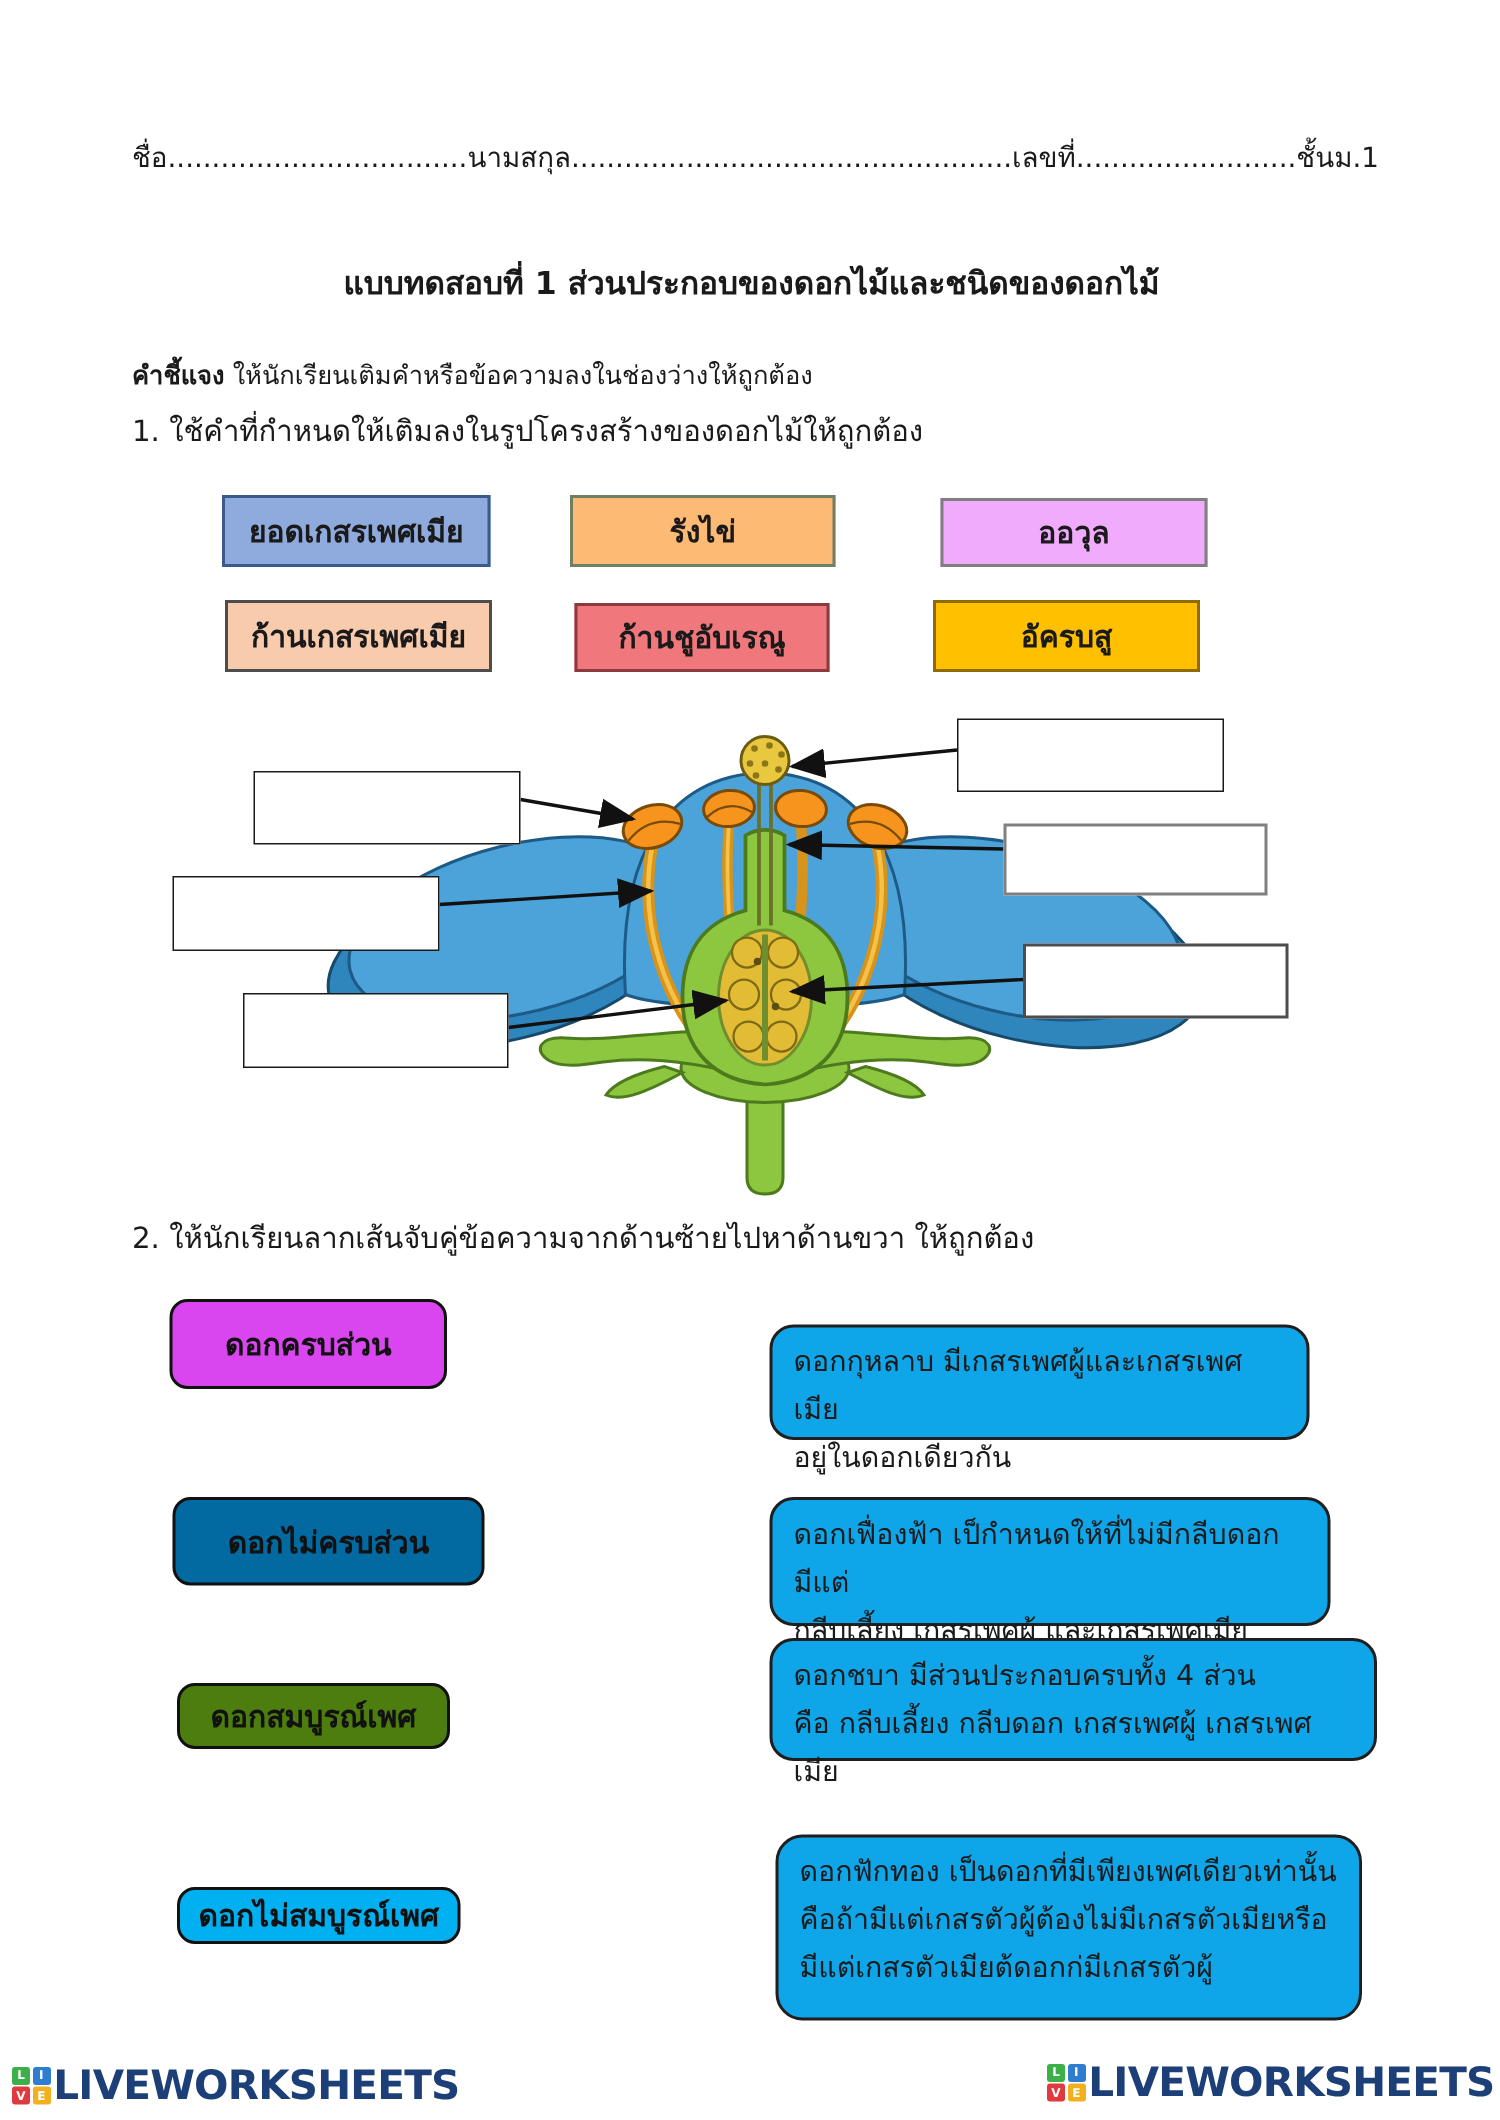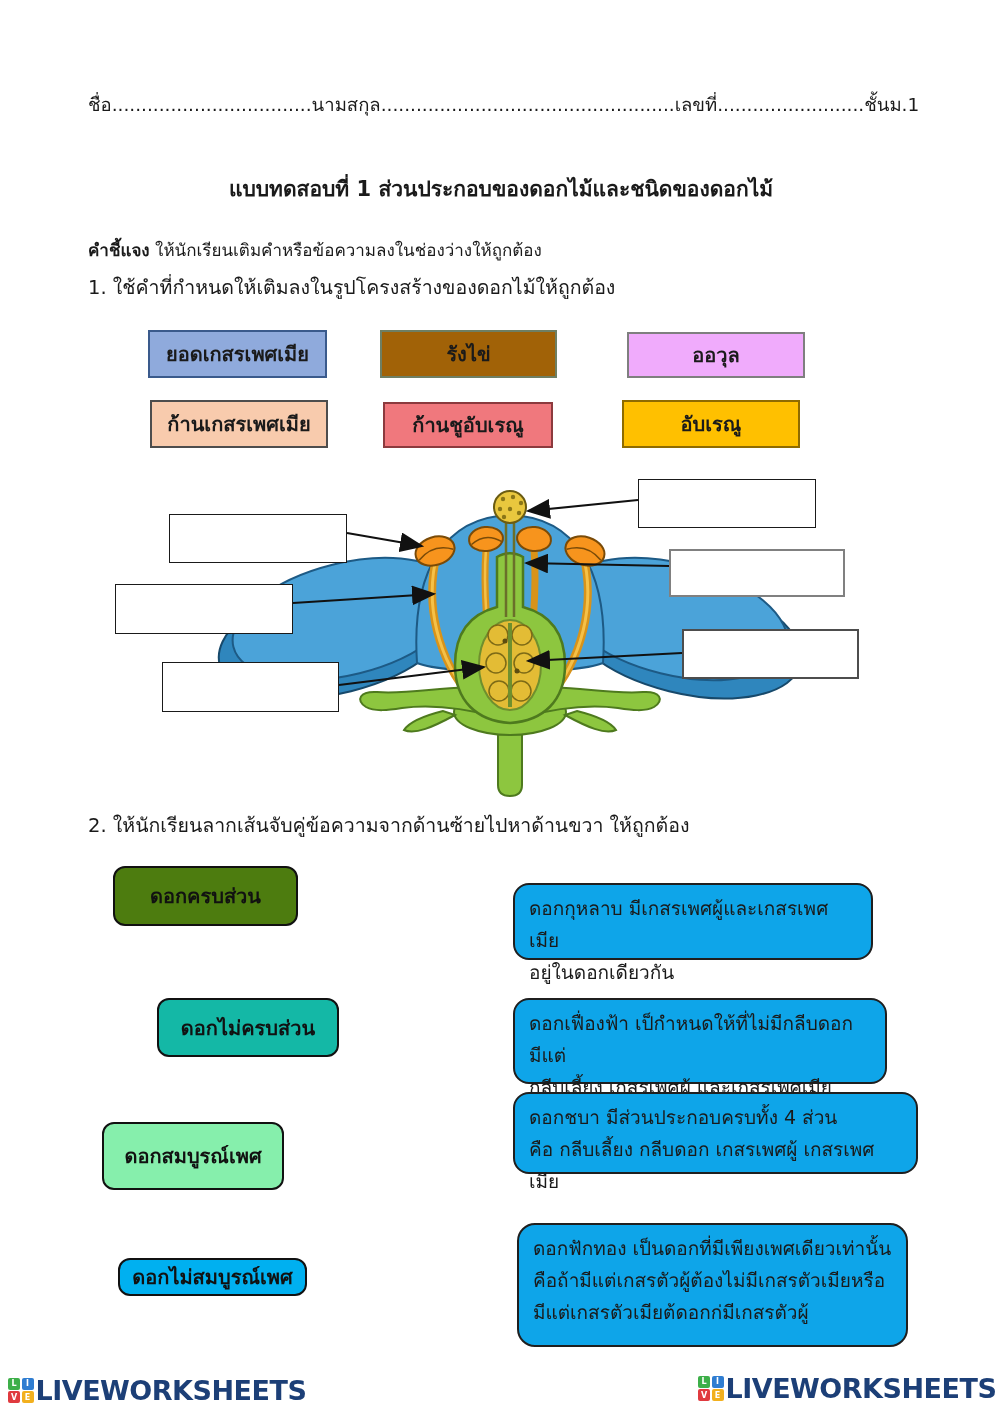--- a/index.html
+++ b/index.html
@@ -26,25 +26,25 @@
 <body>
 
 <div class="page">
 
   <div class="abs name-line">ชื่อ..................................นามสกุล..................................................เลขที่.........................ชั้นม.1/..............</div>
   <div class="abs title">แบบทดสอบที่ 1 ส่วนประกอบของดอกไม้และชนิดของดอกไม้</div>
   <div class="abs instr"><b>คำชี้แจง</b><span> ให้นักเรียนเติมคำหรือข้อความลงในช่องว่างให้ถูกต้อง</span></div>
   <div class="abs q" style="top:272px;">1.  ใช้คำที่กำหนดให้เติมลงในรูปโครงสร้างของดอกไม้ให้ถูกต้อง</div>
 
   <div class="abs wb" style="left: 148px; top: 330px; width: 179px; height: 48px; background: rgb(143, 170, 220); border-color: rgb(58, 90, 140);">ยอดเกสรเพศเมีย</div>
-  <div class="abs wb" style="left: 380px; top: 330px; width: 177px; height: 48px; background: #a16207; border-color: rgb(110, 127, 99);">รังไข่</div>
+  <div class="abs wb" style="left: 380px; top: 330px; width: 177px; height: 48px; background: #fdba74; border-color: rgb(110, 127, 99);">รังไข่</div>
   <div class="abs wb" style="left: 627px; top: 332px; width: 178px; height: 46px; background: #f0abfc; border-color: rgb(127, 127, 127);">ออวุล</div>
   <div class="abs wb" style="left: 150px; top: 400px; width: 178px; height: 48px; background: rgb(248, 203, 173); border-color: rgb(77, 77, 77);">ก้านเกสรเพศเมีย</div>
   <div class="abs wb" style="left: 383px; top: 402px; width: 170px; height: 46px; background: rgb(240, 120, 125); border-color: rgb(140, 58, 62);">ก้านชูอับเรณู</div>
-  <div class="abs wb" style="left: 622px; top: 400px; width: 178px; height: 48px; background: rgb(255, 192, 0); border-color: rgb(143, 107, 0);">อับเรณู</div>
+  <div class="abs wb" style="left: 622px; top: 400px; width: 178px; height: 48px; background: rgb(255, 192, 0); border-color: rgb(143, 107, 0);">อัครบสู</div>
 
   <svg class="abs" style="left:115px;top:465px;" width="770" height="345" viewBox="0 0 770 345">
     <defs>
       <marker id="ah" markerWidth="11" markerHeight="9" refX="10" refY="4.5" orient="auto">
         <path d="M0,0 L11,4.5 L0,9 z" fill="#111"></path>
       </marker>
     </defs>
 
     <g>
       <ellipse cx="222" cy="170" rx="121" ry="58" transform="rotate(-14 222 170)" fill="#2f86bd" stroke="#17496b" stroke-width="2"></ellipse>
@@ -134,23 +134,23 @@
 
   <div class="abs ansbox" style="left:169px;top:514px;width:178px;height:49px;"></div>
   <div class="abs ansbox" style="left:115px;top:584px;width:178px;height:50px;"></div>
   <div class="abs ansbox" style="left:162px;top:662px;width:177px;height:50px;"></div>
   <div class="abs ansbox" style="left:638px;top:479px;width:178px;height:49px;"></div>
   <div class="abs ansbox gray" style="left:669px;top:549px;width:176px;height:48px;"></div>
   <div class="abs ansbox dgray" style="left:682px;top:629px;width:177px;height:50px;"></div>
 
   <div class="abs q" style="top:810px;">2.  ให้นักเรียนลากเส้นจับคู่ข้อความจากด้านซ้ายไปหาด้านขวา ให้ถูกต้อง</div>
 
-  <div class="abs pill" style="left: 113px; top: 866px; width: 185px; height: 60px; background: #4d7c0f;">ดอกครบส่วน</div>
-  <div class="abs pill" style="left: 115px; top: 998px; width: 182px; height: 59px; background: #14b8a6; margin-left: 42px;">ดอกไม่ครบส่วน</div>
-  <div class="abs pill" style="left: 102px; top: 1122px; width: 182px; height: 68px; background: #86efac;">ดอกสมบูรณ์เพศ</div>
+  <div class="abs pill" style="left: 113px; top: 866px; width: 185px; height: 60px; background: #d946ef;">ดอกครบส่วน</div>
+  <div class="abs pill" style="left: 115px; top: 998px; width: 208px; height: 59px; background: #0369a1;">ดอกไม่ครบส่วน</div>
+  <div class="abs pill" style="left: 118px; top: 1122px; width: 182px; height: 44px; background: #4d7c0f;">ดอกสมบูรณ์เพศ</div>
   <div class="abs pill" style="left: 118px; top: 1258px; width: 189px; height: 38px; background: rgb(0, 176, 240);">ดอกไม่สมบูรณ์เพศ</div>
 
   <div class="abs desc" style="left:513px;top:883px;width:360px;height:77px;">
     <div>ดอกกุหลาบ มีเกสรเพศผู้และเกสรเพศเมีย</div>
     <div>อยู่ในดอกเดียวกัน</div>
   </div>
   <div class="abs desc" style="left:513px;top:998px;width:374px;height:86px;">
     <div>ดอกเฟื่องฟ้า เป็กำหนดให้ที่ไม่มีกลีบดอก มีแต่</div>
     <div>กลีบเลี้ยง เกสรเพศผู้ และเกสรเพศเมีย</div>
   </div>

